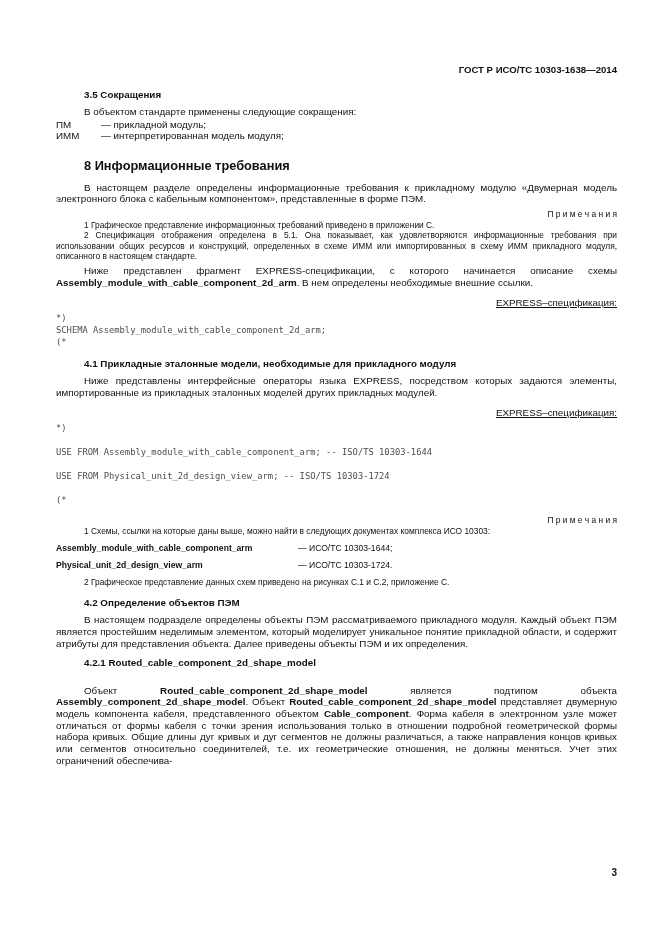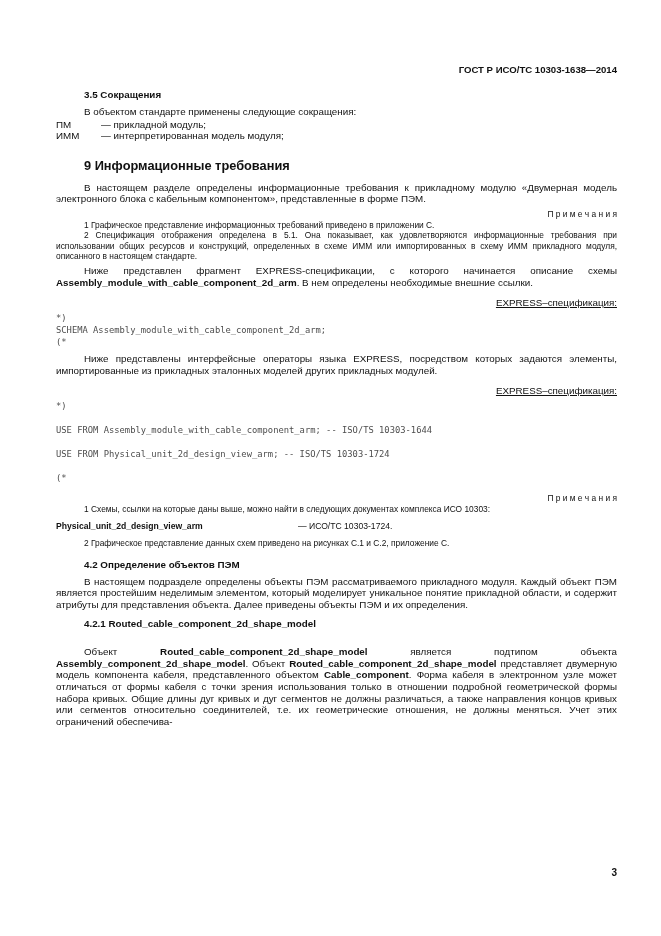--- a/index.html
+++ b/index.html
@@ -86,45 +86,50 @@
       <div class="abbr-row">
         <span class="abbr-term">ПМ</span>
         <span class="abbr-def">— прикладной модуль;</span>
       </div>
       <div class="abbr-row">
         <span class="abbr-term">ИММ</span>
         <span class="abbr-def">— интерпретированная модель модуля;</span>
       </div>
     </div>
 
-    <h2 class="h-main">9 Информационные требования</h2>
+    <h2 class="h-main">8 Информационные требования</h2>
     <p class="body ind just">В настоящем разделе определены информационные требования к прикладному модулю «Двумерная модель электронного блока с кабельным компонентом», представленные в форме ПЭМ.</p>
 
     <div class="notes">
       <div class="note-title ind">П р и м е ч а н и я</div>
       <p class="note ind just">1 Графическое представление информационных требований приведено в приложении С.</p>
       <p class="note ind just">2 Спецификация отображения определена в 5.1. Она показывает, как удовлетворяются информационные требования при использовании общих ресурсов и конструкций, определенных в схеме ИММ или импортированных в схему ИММ прикладного модуля, описанного в настоящем стандарте.</p>
     </div>
 
     <p class="body ind just"><span>Ниже представлен фрагмент EXPRESS-спецификации, с которого начинается описание схемы </span><span class="b">Assembly_module_with_cable_component_2d_arm</span><span>. В нем определены необходимые внешние ссылки.</span></p>
 
     <p class="express-label ind"><span class="u">EXPRESS–спецификация:</span></p>
     <div class="code"><div>*)</div><div>SCHEMA Assembly_module_with_cable_component_2d_arm;</div><div>(*</div></div>
 
+    <h4 class="h-sub">4.1 Прикладные эталонные модели, необходимые для прикладного модуля</h4>
     <p class="body ind just">Ниже представлены интерфейсные операторы языка EXPRESS, посредством которых задаются элементы, импортированные из прикладных эталонных моделей других прикладных модулей.</p>
 
     <p class="express-label ind"><span class="u">EXPRESS–спецификация:</span></p>
     <div class="code"><div>*)</div><div>&nbsp;</div><div>USE FROM Assembly_module_with_cable_component_arm; -- ISO/TS 10303-1644</div><div>&nbsp;</div><div>USE FROM Physical_unit_2d_design_view_arm; -- ISO/TS 10303-1724</div><div>&nbsp;</div><div>(*</div></div>
 
     <div class="notes" style="margin-top:9px">
       <div class="note-title ind">П р и м е ч а н и я</div>
       <p class="note ind just">1 Схемы, ссылки на которые даны выше, можно найти в следующих документах комплекса ИСО 10303:</p>
     </div>
 
     <div class="ref-list">
+      <div class="ref-row">
+        <span class="ref-term">Assembly_module_with_cable_component_arm</span>
+        <span class="ref-val">— ИСО/ТС 10303-1644;</span>
+      </div>
       <div class="ref-row">
         <span class="ref-term">Physical_unit_2d_design_view_arm</span>
         <span class="ref-val">— ИСО/ТС 10303-1724.</span>
       </div>
     </div>
 
     <p class="note ind just">2 Графическое представление данных схем приведено на рисунках С.1 и С.2, приложение С.</p>
 
     <h4 class="h-sub">4.2 Определение объектов ПЭМ</h4>
     <p class="body ind just">В настоящем подразделе определены объекты ПЭМ рассматриваемого прикладного модуля. Каждый объект ПЭМ является простейшим неделимым элементом, который моделирует уникальное понятие прикладной области, и содержит атрибуты для представления объекта. Далее приведены объекты ПЭМ и их определения.</p>

